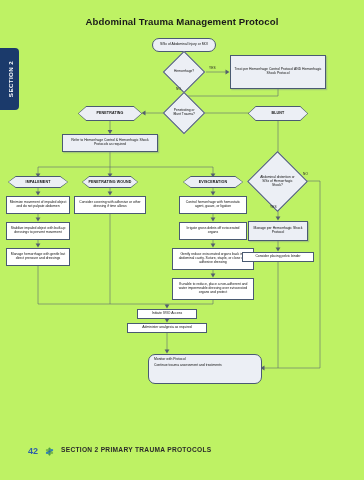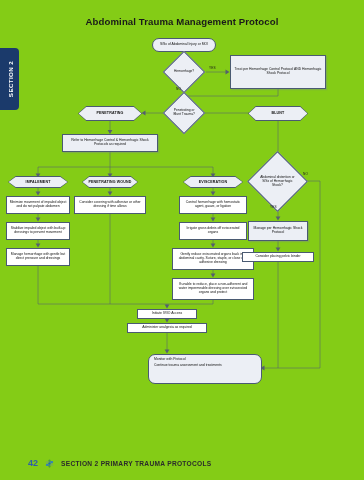--- a/index.html
+++ b/index.html
@@ -5,21 +5,21 @@
   * { box-sizing: border-box; margin: 0; padding: 0; }
   html, body {
     width: 364px; height: 480px;
     background: #ffffff;
     font-family: "Liberation Sans", sans-serif;
     overflow: hidden;
   }
   #page {
     position: relative;
     width: 364px; height: 480px;
-    background: #84cc16;
+    background: #bef264;
   }
 
   
   #section-tab {
     position: absolute;
     left: 0; top: 48px;
     width: 19px; height: 62px;
     background: #1b3a6b;
     border-radius: 0 4px 4px 0;
   }
@@ -131,21 +131,21 @@
     color: #1a1a1a;
     letter-spacing: 0.1px;
   }
 
   
   #footer {
     position: absolute;
     left: 0; bottom: 0;
     width: 364px; height: 34px;
     display: flex;
-    align-items: center;
+    align-items: flex-start;
     padding-left: 28px;
     gap: 6px;
   }
   #footer-page {
     font-size: 9px;
     font-weight: bold;
     color: #2f5ea8;
   }
   #footer-icon { width: 11px; height: 11px; }
   #footer-text {

